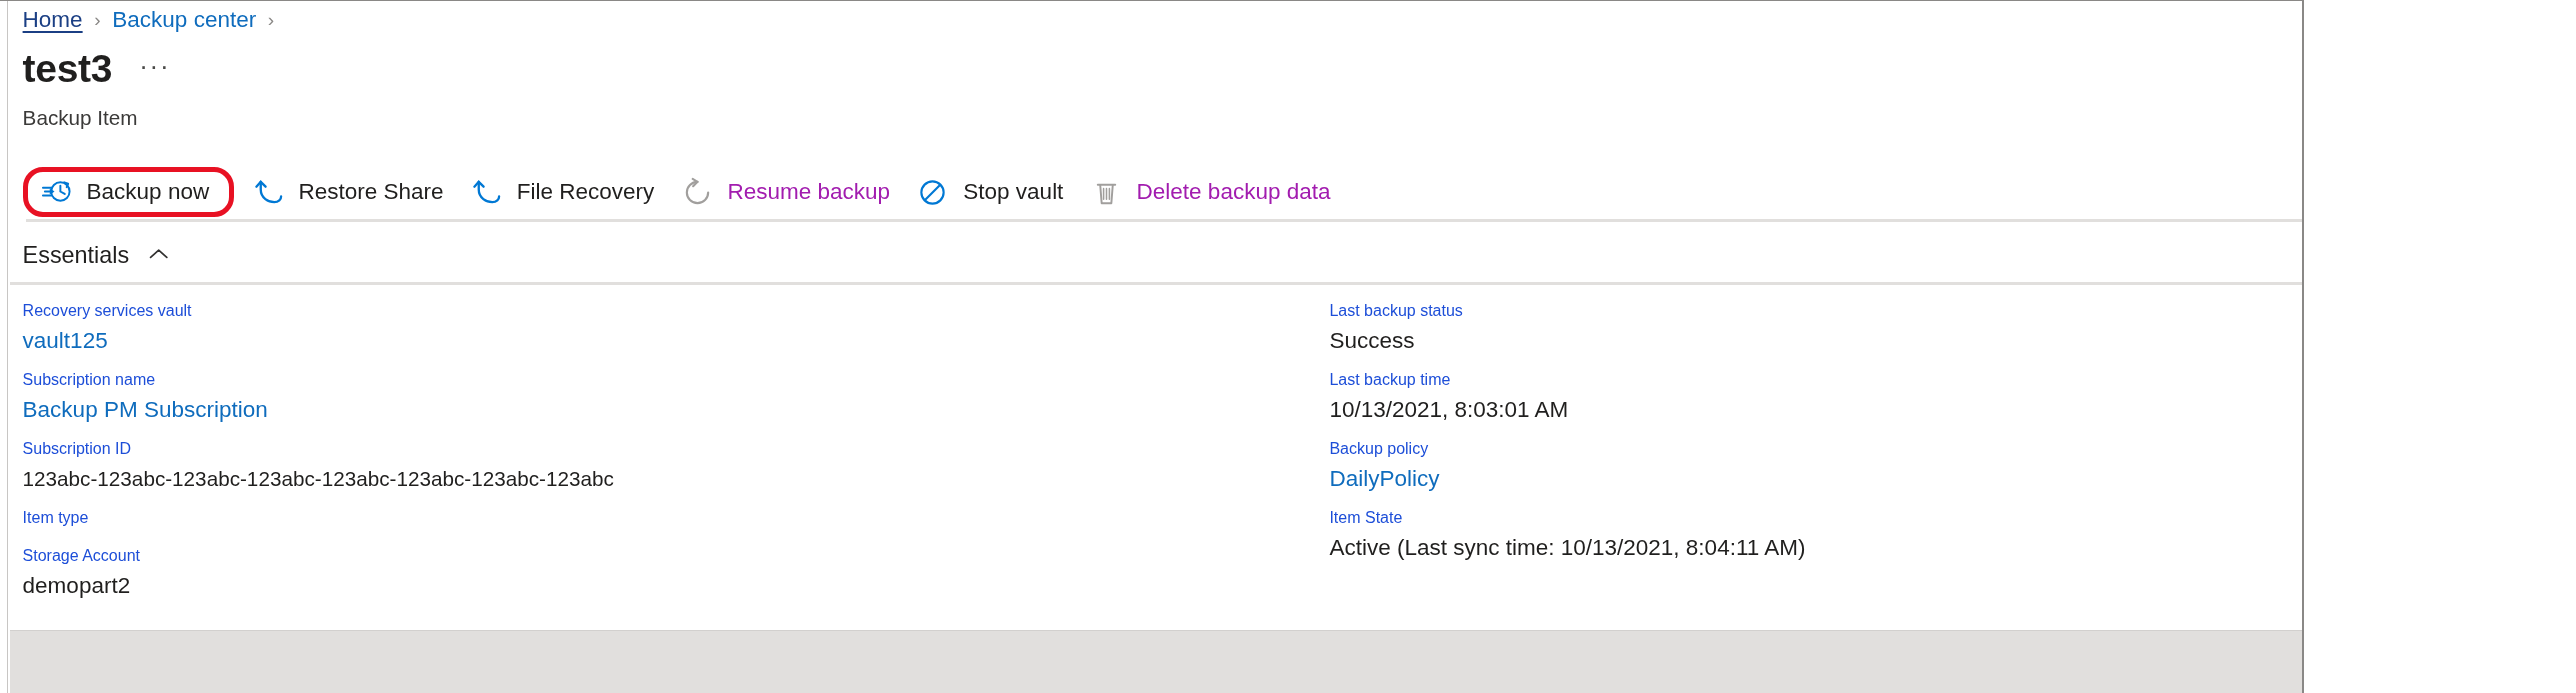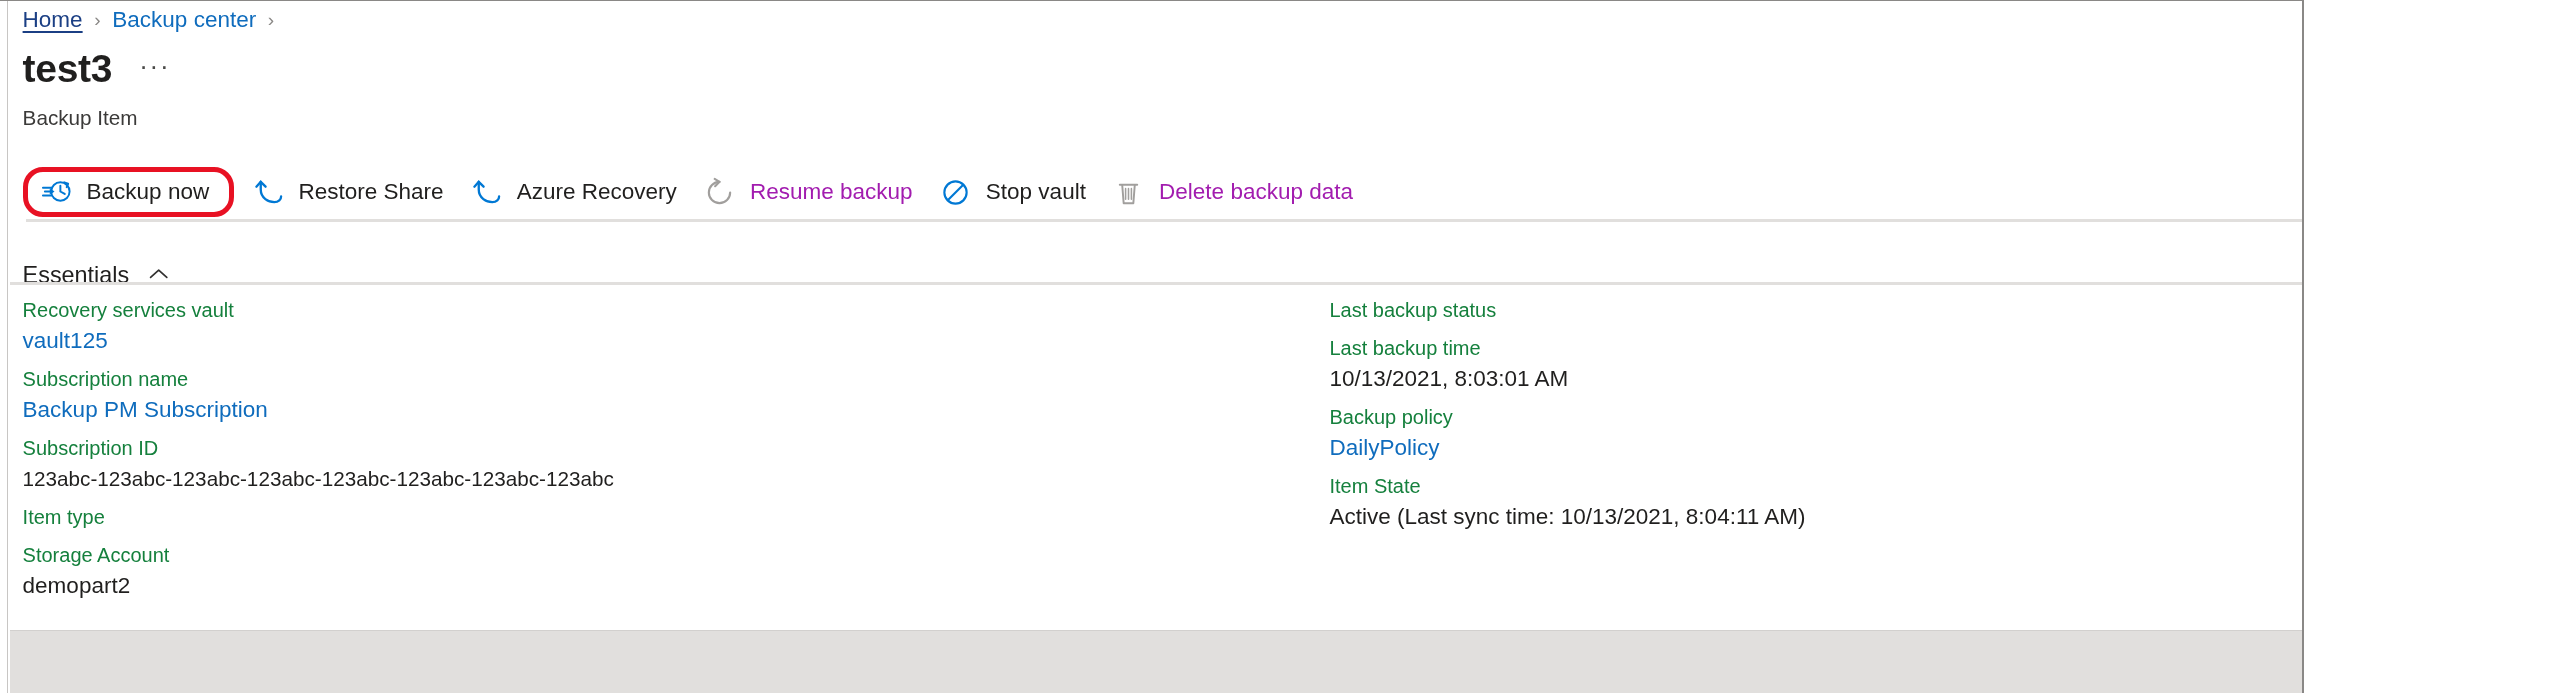--- a/index.html
+++ b/index.html
@@ -157,21 +157,20 @@
 
   
   .essentials {
     position: absolute;
     left: 12.6px;
     top: 236px;
     display: flex;
     align-items: center;
     height: 36px;
     cursor: pointer;
-    margin-top: 20px;
   }
   .essentials-label {
     font-size: 23.4px;
     color: #201f1e;
   }
   .chevron {
     margin-left: 18px;
     width: 23.4px;
     height: 23.4px;
     display: flex;
@@ -189,22 +188,22 @@
   }
   .col {
     box-sizing: border-box;
   }
   .col-left  { width: 1447px; padding-left: 12.6px; }
   .col-right { width: 1079px; padding-left: 6.3px; }
   .prop {
     margin-bottom: 9px;
   }
   .prop-label {
-    font-size: 20px;
-    color: #15803d;
+    font-size: 16px;
+    color: #1d4ed8;
     line-height: 29px;
   }
   .prop-value {
     font-size: 22.5px;
     color: #201f1e;
     line-height: 31px;
   }
   .prop-value.mono-ish {
     font-size: 20.7px;
   }
@@ -272,21 +271,21 @@
         <span>Restore Share</span>
       </div>
 
       <div class="cmd">
         <span class="cmd-icon">
           <svg viewBox="0 0 32 32" width="31" height="31" aria-hidden="true">
             <path d="M8 5 L8 13 C8 22 16 26 22 26 C26.5 26 29 23 29 20" fill="none" stroke="#0078d4" stroke-width="2.4" stroke-linecap="round"></path>
             <path d="M8 5 L3.5 10 M8 5 L13 10" fill="none" stroke="#0078d4" stroke-width="2.4" stroke-linecap="round"></path>
           </svg>
         </span>
-        <span>Azure Recovery</span>
+        <span>File Recovery</span>
       </div>
 
       <div class="cmd disabled">
         <span class="cmd-icon">
           <svg viewBox="0 0 32 32" width="31" height="31" aria-hidden="true">
             <path d="M16 5 A11 11 0 1 0 27 16" fill="none" stroke="#a19f9d" stroke-width="2.2" stroke-linecap="round"></path>
             <path d="M16 5 L11.5 9.5 M16 5 L11 2" fill="none" stroke="#a19f9d" stroke-width="2.2" stroke-linecap="round"></path>
           </svg>
         </span>
         <span>Resume backup</span>
@@ -348,20 +347,21 @@
         </div>
         <div class="prop">
           <div class="prop-label">Storage Account</div>
           <div class="prop-value">demopart2</div>
         </div>
       </div>
 
       <div class="col col-right">
         <div class="prop">
           <div class="prop-label">Last backup status</div>
+          <div class="prop-value">Success</div>
         </div>
         <div class="prop">
           <div class="prop-label">Last backup time</div>
           <div class="prop-value">10/13/2021, 8:03:01 AM</div>
         </div>
         <div class="prop">
           <div class="prop-label">Backup policy</div>
           <div class="prop-value link">DailyPolicy</div>
         </div>
         <div class="prop">

